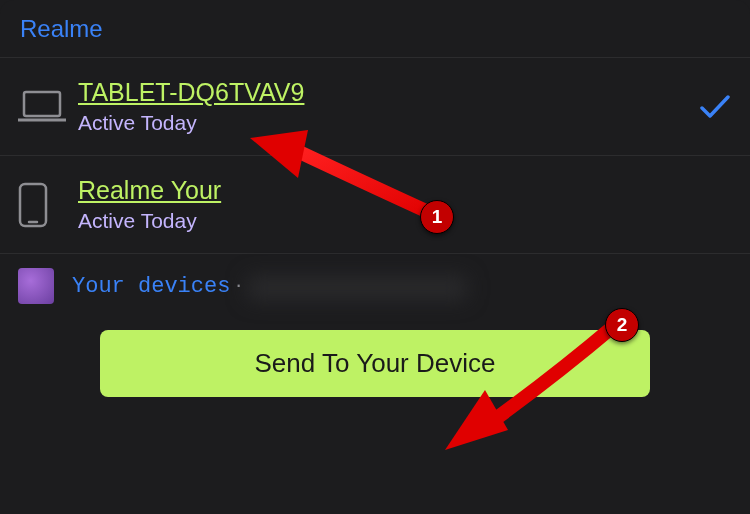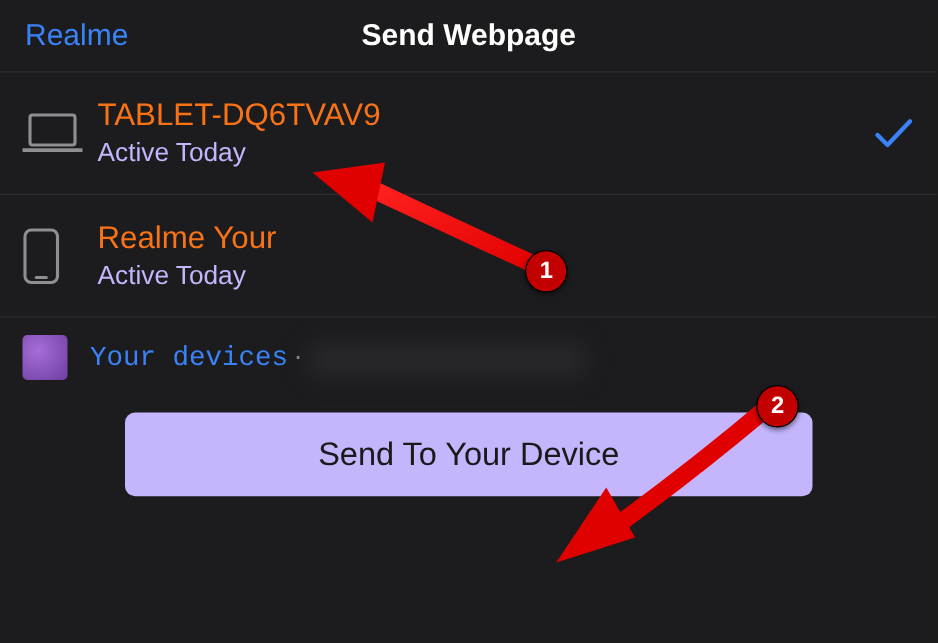--- a/index.html
+++ b/index.html
@@ -64,23 +64,24 @@
       justify-content: flex-start;
       flex-shrink: 0;
     }
     .device-info {
       flex: 1;
       display: flex;
       flex-direction: column;
       gap: 4px;
     }
     .device-name {
-      color: #f97316;
+      color: #bef264;
       font-size: 25px;
       font-weight: 400;
+      text-decoration: underline;
     }
     .device-status {
       color: #c4b5fd;
       font-size: 21px;
       font-weight: 400;
     }
     .checkmark-wrap {
       width: 40px;
       display: flex;
       justify-content: flex-end;
@@ -116,21 +117,21 @@
       background: #2a2a2c;
       filter: blur(10px);
       border-radius: 6px;
       vertical-align: middle;
     }
     .action-area {
       padding: 12px 100px 0 100px;
     }
     .primary-btn {
       width: 100%;
-      background: #c4b5fd;
+      background: #bef264;
       color: #1a1a1a;
       font-size: 26px;
       font-weight: 400;
       border: none;
       border-radius: 8px;
       padding: 18px 0;
       cursor: pointer;
       text-align: center;
     }
     .annotation {
@@ -156,21 +157,20 @@
       justify-content: center;
       box-shadow: 0 2px 4px rgba(0,0,0,0.5);
     }
   </style>
 </head>
 <body>
 
 <div class="sheet">
   <div class="header">
     <div class="cancel-btn">Realme</div>
-    <div class="title">Send Webpage</div>
   </div>
 
   <div class="device-list">
 
     <div class="device-row">
       <div class="device-icon-wrap">
         <svg width="48" height="34" viewBox="0 0 48 34">
           <rect x="6" y="2" width="36" height="24" rx="2" fill="none" stroke="#8e8e93" stroke-width="2.5"></rect>
           <line x1="0" y1="30" x2="48" y2="30" stroke="#8e8e93" stroke-width="3" stroke-linecap="round"></line>
         </svg>

